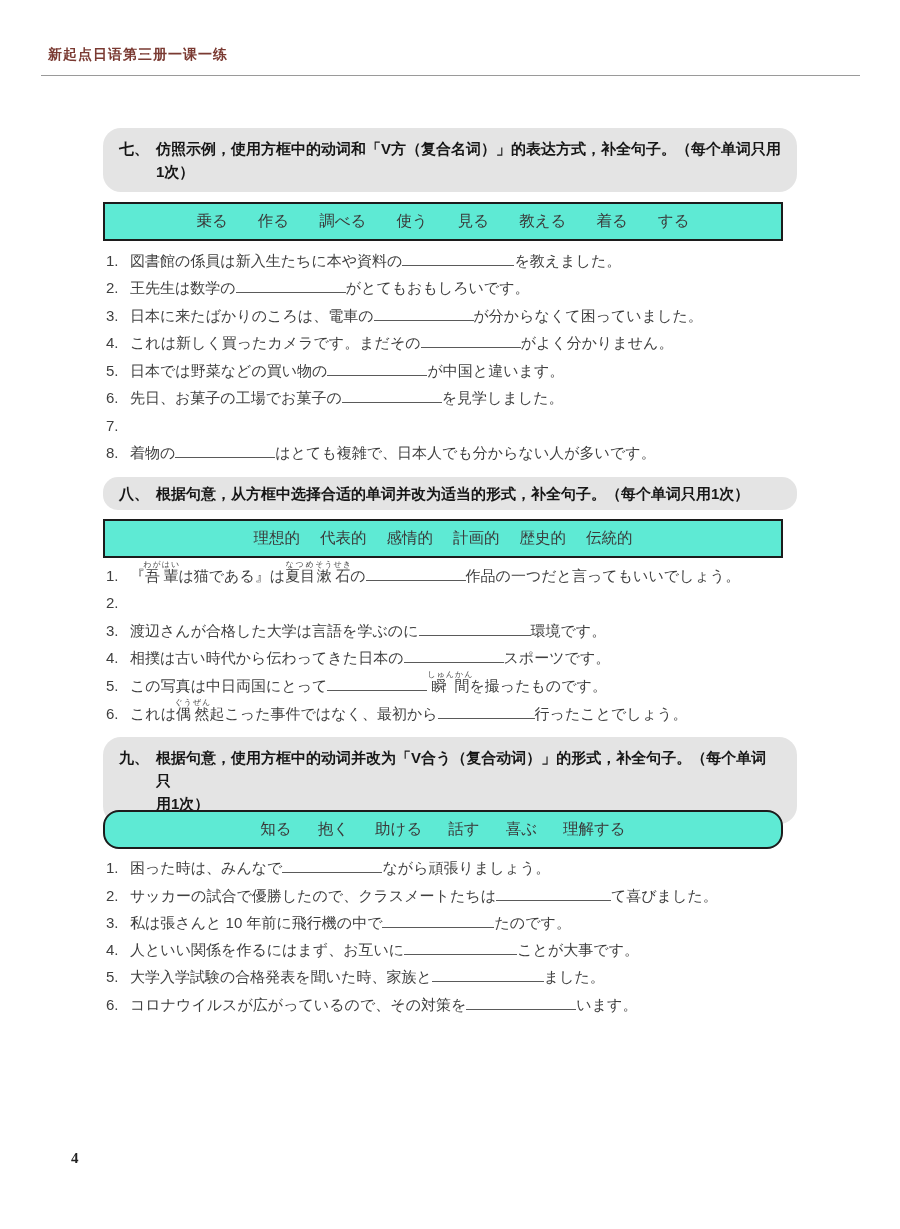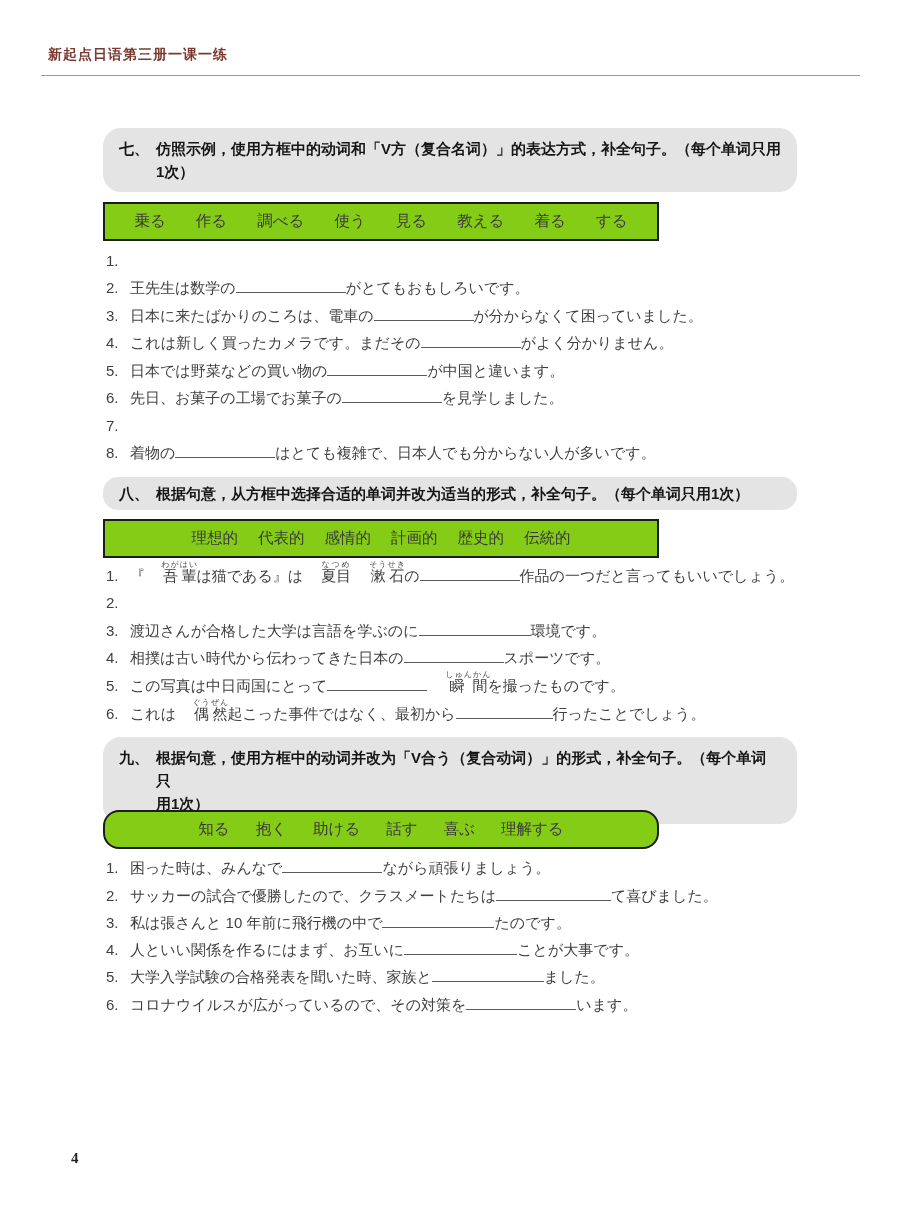--- a/index.html
+++ b/index.html
@@ -26,36 +26,36 @@
     background:#e4e4e4;border-radius:18px;
     padding:9px 16px 9px 16px;
     font-size:15px;font-weight:bold;color:#161616;line-height:23px;
   }
   .instr-box.single{border-radius:15px;padding-top:5px;padding-bottom:5px;}
   .sec-title{position:relative;padding-left:37px;margin:0;}
   .sec-num{position:absolute;left:0;top:0;}
 
   
   .word-bank{
-    position:absolute;left:103px;width:556px;box-sizing:border-box;
-    border:2px solid #1c1c1c;background:#84cc16;
+    position:absolute;left:103px;width:680px;box-sizing:border-box;
+    border:2px solid #1c1c1c;background:#5eead4;
     display:flex;justify-content:center;align-items:center;gap:30px;
     padding:7px 8px;font-size:15.5px;color:#3a3a3a;
   }
 
   
   .rows{position:absolute;left:106px;width:692px;}
   .row{display:flex;align-items:flex-end;overflow:visible;}
   .num{flex:0 0 24px;font-size:15px;color:#3f3f3f;line-height:20px;}
   .stext{font-size:15px;color:#3f3f3f;line-height:20px;white-space:nowrap;}
   .blank{
     display:inline-block;height:13px;
     border-bottom:1.4px solid #5a5a5a;
   }
-  ruby{ruby-position:over;margin-left:18px;}
+  ruby{ruby-position:over;}
   rt{font-size:8px;color:#4a4a4a;letter-spacing:1px;line-height:8px;}
 
   
   .page-number{
     position:absolute;left:71px;top:1150px;
     font-size:15px;font-weight:bold;color:#222;
     font-family:"Liberation Serif","DejaVu Serif",serif;
   }
 </style>
 </head>
@@ -75,20 +75,21 @@
       <span class="bank-word">調べる</span>
       <span class="bank-word">使う</span>
       <span class="bank-word">見る</span>
       <span class="bank-word">教える</span>
       <span class="bank-word">着る</span>
       <span class="bank-word">する</span>
     </div>
   <div class="rows" style="top:243px;">
       <div class="row" style="height: 27.5px;">
         <span class="num">1.</span>
+        <span class="stext"><span>図書館の係員は新入生たちに本や資料の</span><span class="blank" style="width: 112px;"></span><span>を教えました。</span></span>
       </div>
       <div class="row" style="height: 27.5px;">
         <span class="num">2.</span>
         <span class="stext"><span>王先生は数学の</span><span class="blank" style="width: 110px;"></span><span>がとてもおもしろいです。</span></span>
       </div>
       <div class="row" style="height: 27.5px;">
         <span class="num">3.</span>
         <span class="stext"><span>日本に来たばかりのころは、電車の</span><span class="blank" style="width: 100px;"></span><span>が分からなくて困っていました。</span></span>
       </div>
       <div class="row" style="height: 27.5px;">

